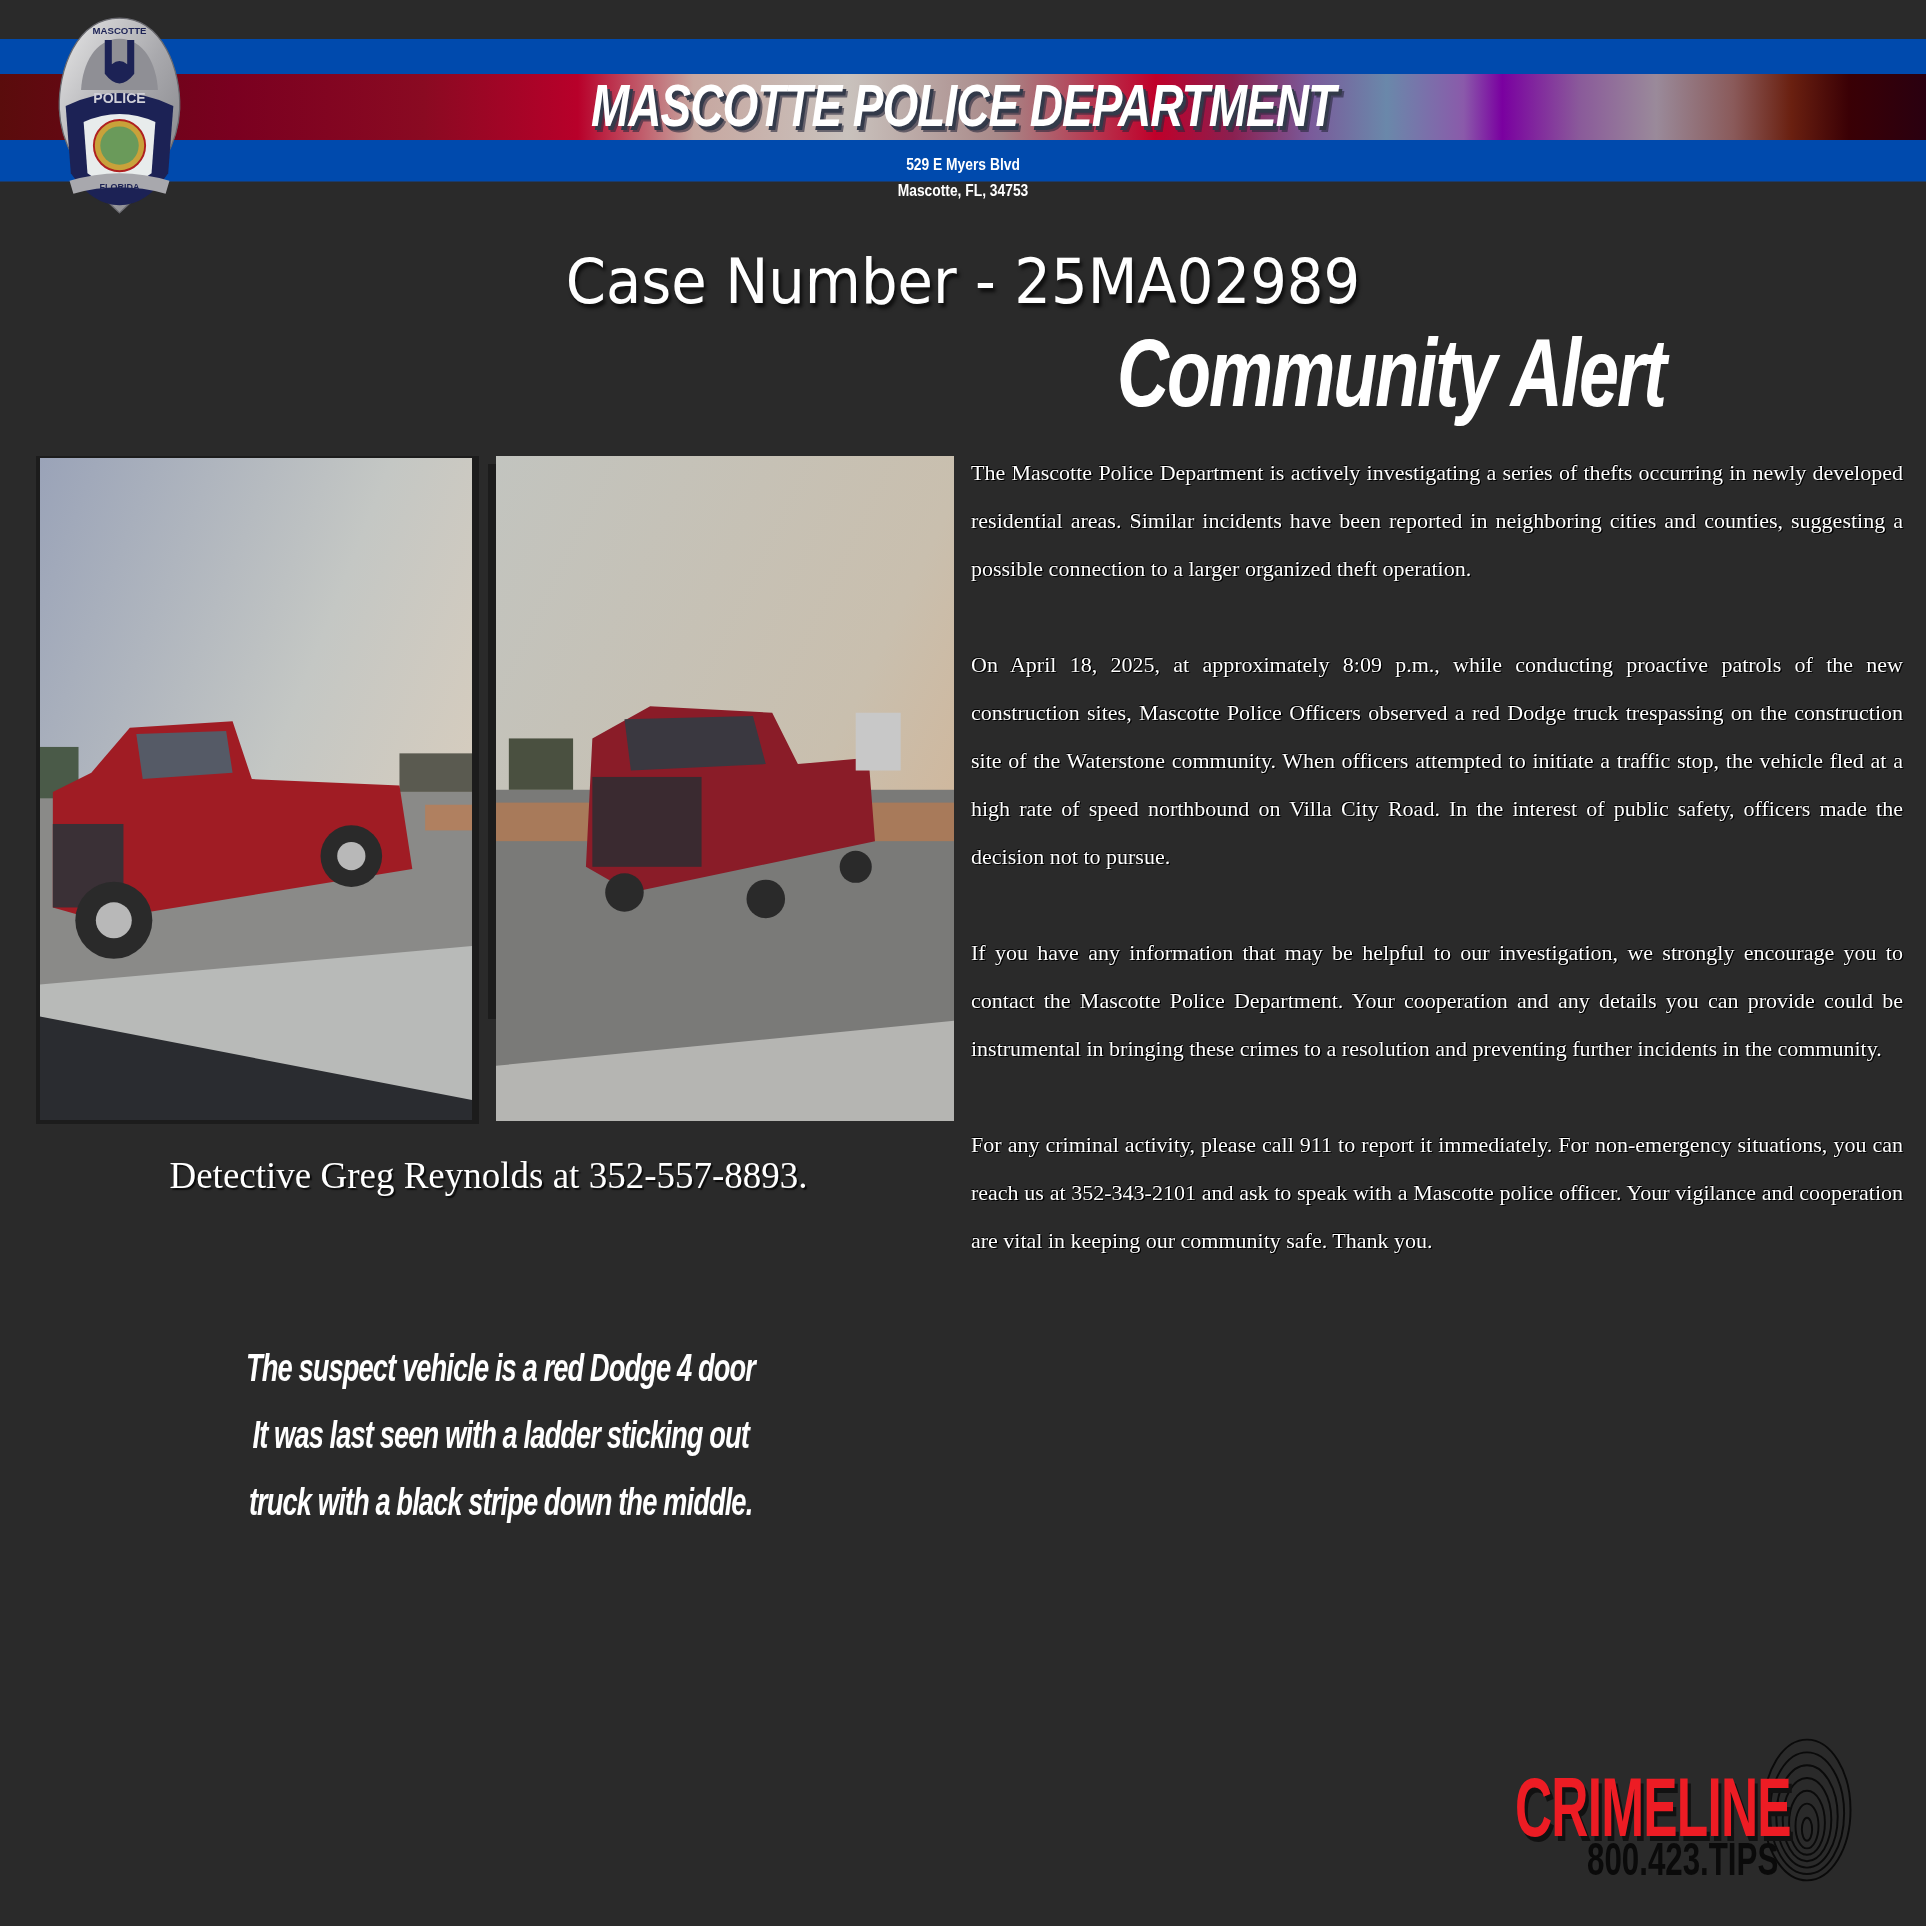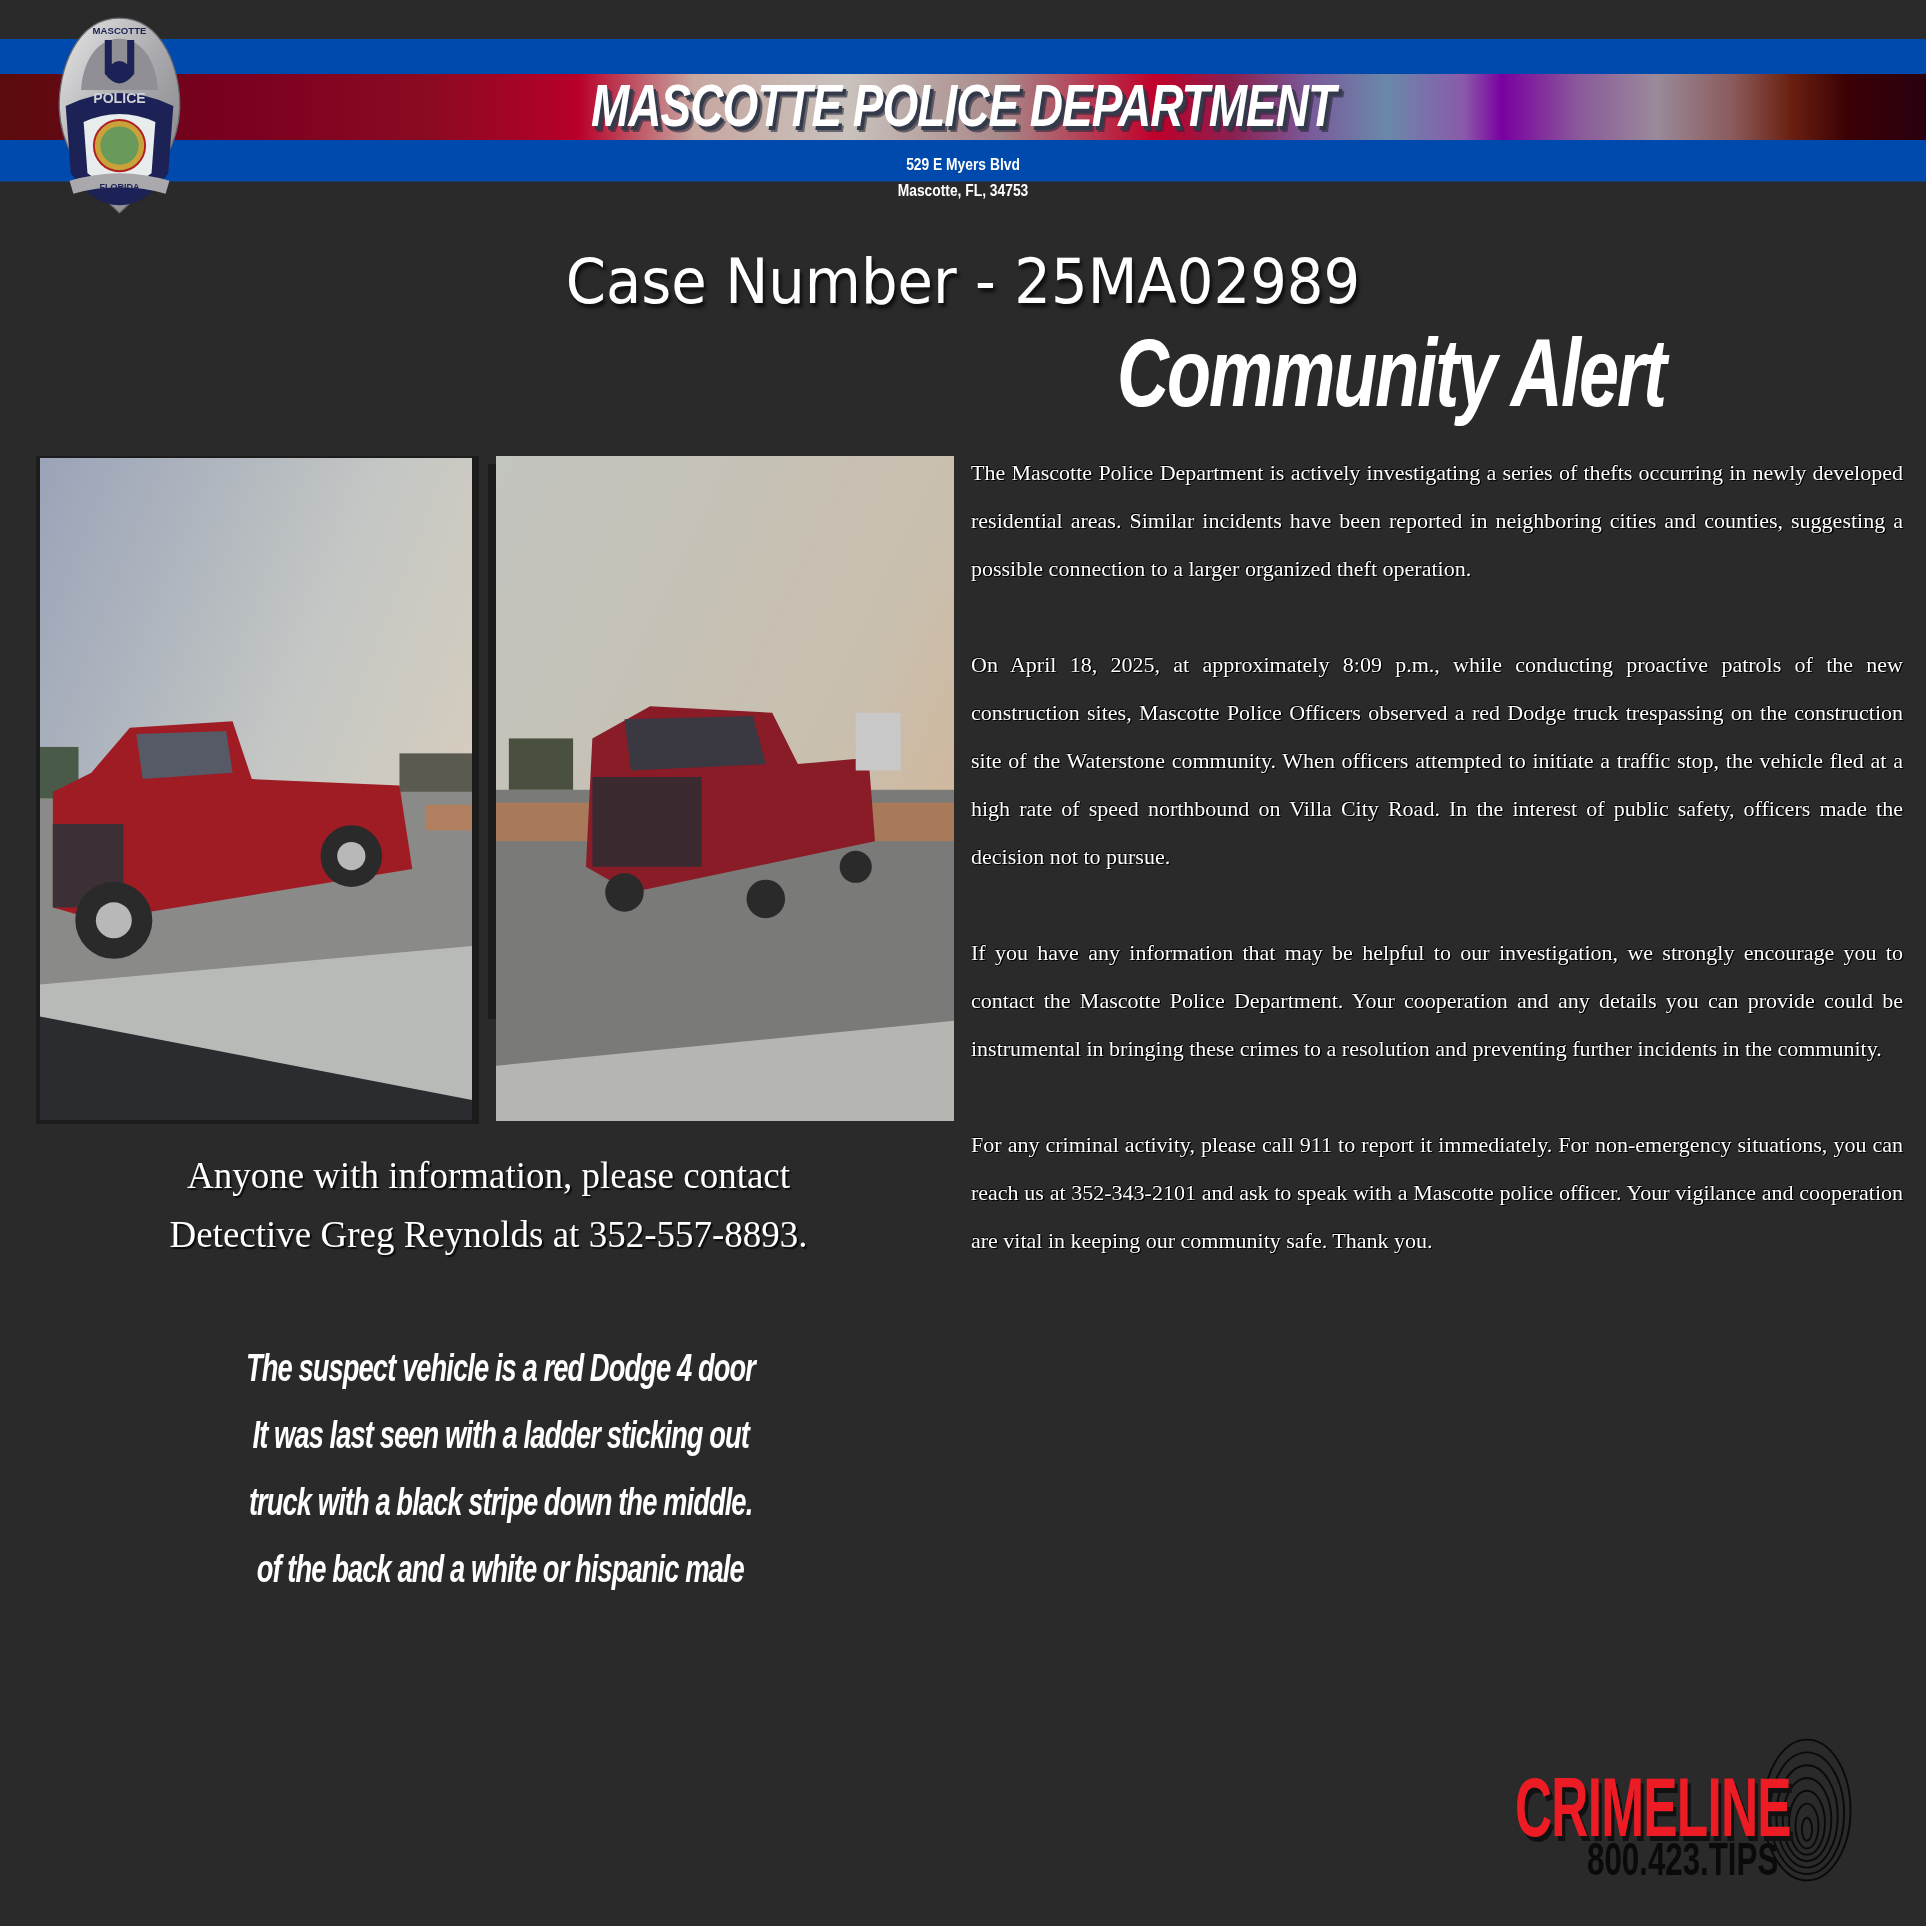--- a/index.html
+++ b/index.html
@@ -182,29 +182,27 @@
     <rect x="150" y="500" width="170" height="140" fill="#3a2a30"></rect>
     <rect x="560" y="400" width="70" height="90" fill="#c8c8c8"></rect>
     <circle cx="200" cy="680" r="30" fill="#2a2a2a"></circle>
     <circle cx="420" cy="690" r="30" fill="#2a2a2a"></circle>
     <circle cx="560" cy="640" r="25" fill="#2a2a2a"></circle>
     <path d="M0 950 L713 880 L713 1036 L0 1036 Z" fill="#b5b5b2"></path>
   </svg>
 </div>
 
 <div class="abs contact">
-  <div>Anyone with information, please contact</div>
   <div>Detective Greg Reynolds at 352-557-8893.</div>
 </div>
 
 <div class="abs suspect">
   <div><span>The suspect vehicle is a red Dodge 4 door</span></div>
   <div><span>It was last seen with a ladder sticking out</span></div>
   <div><span>truck with a black stripe down the middle.</span></div>
-  <div><span>of the back and a white or hispanic male</span></div>
 </div>
 
 <div class="abs body-col">
   <p>The Mascotte Police Department is actively investigating a series of thefts occurring in newly developed residential areas. Similar incidents have been reported in neighboring cities and counties, suggesting a possible connection to a larger organized theft operation.</p>
   <p>On April 18, 2025, at approximately 8:09 p.m., while conducting proactive patrols of the new construction sites, Mascotte Police Officers observed a red Dodge truck trespassing on the construction site of the Waterstone community. When officers attempted to initiate a traffic stop, the vehicle fled at a high rate of speed northbound on Villa City Road. In the interest of public safety, officers made the decision not to pursue.</p>
   <p>If you have any information that may be helpful to our investigation, we strongly encourage you to contact the Mascotte Police Department. Your cooperation and any details you can provide could be instrumental in bringing these crimes to a resolution and preventing further incidents in the community.</p>
   <p class="last">For any criminal activity, please call 911 to report it immediately. For non-emergency situations, you can reach us at 352-343-2101 and ask to speak with a Mascotte police officer. Your vigilance and cooperation are vital in keeping our community safe. Thank you.</p>
 </div>
 
 <div class="abs crimeline">

